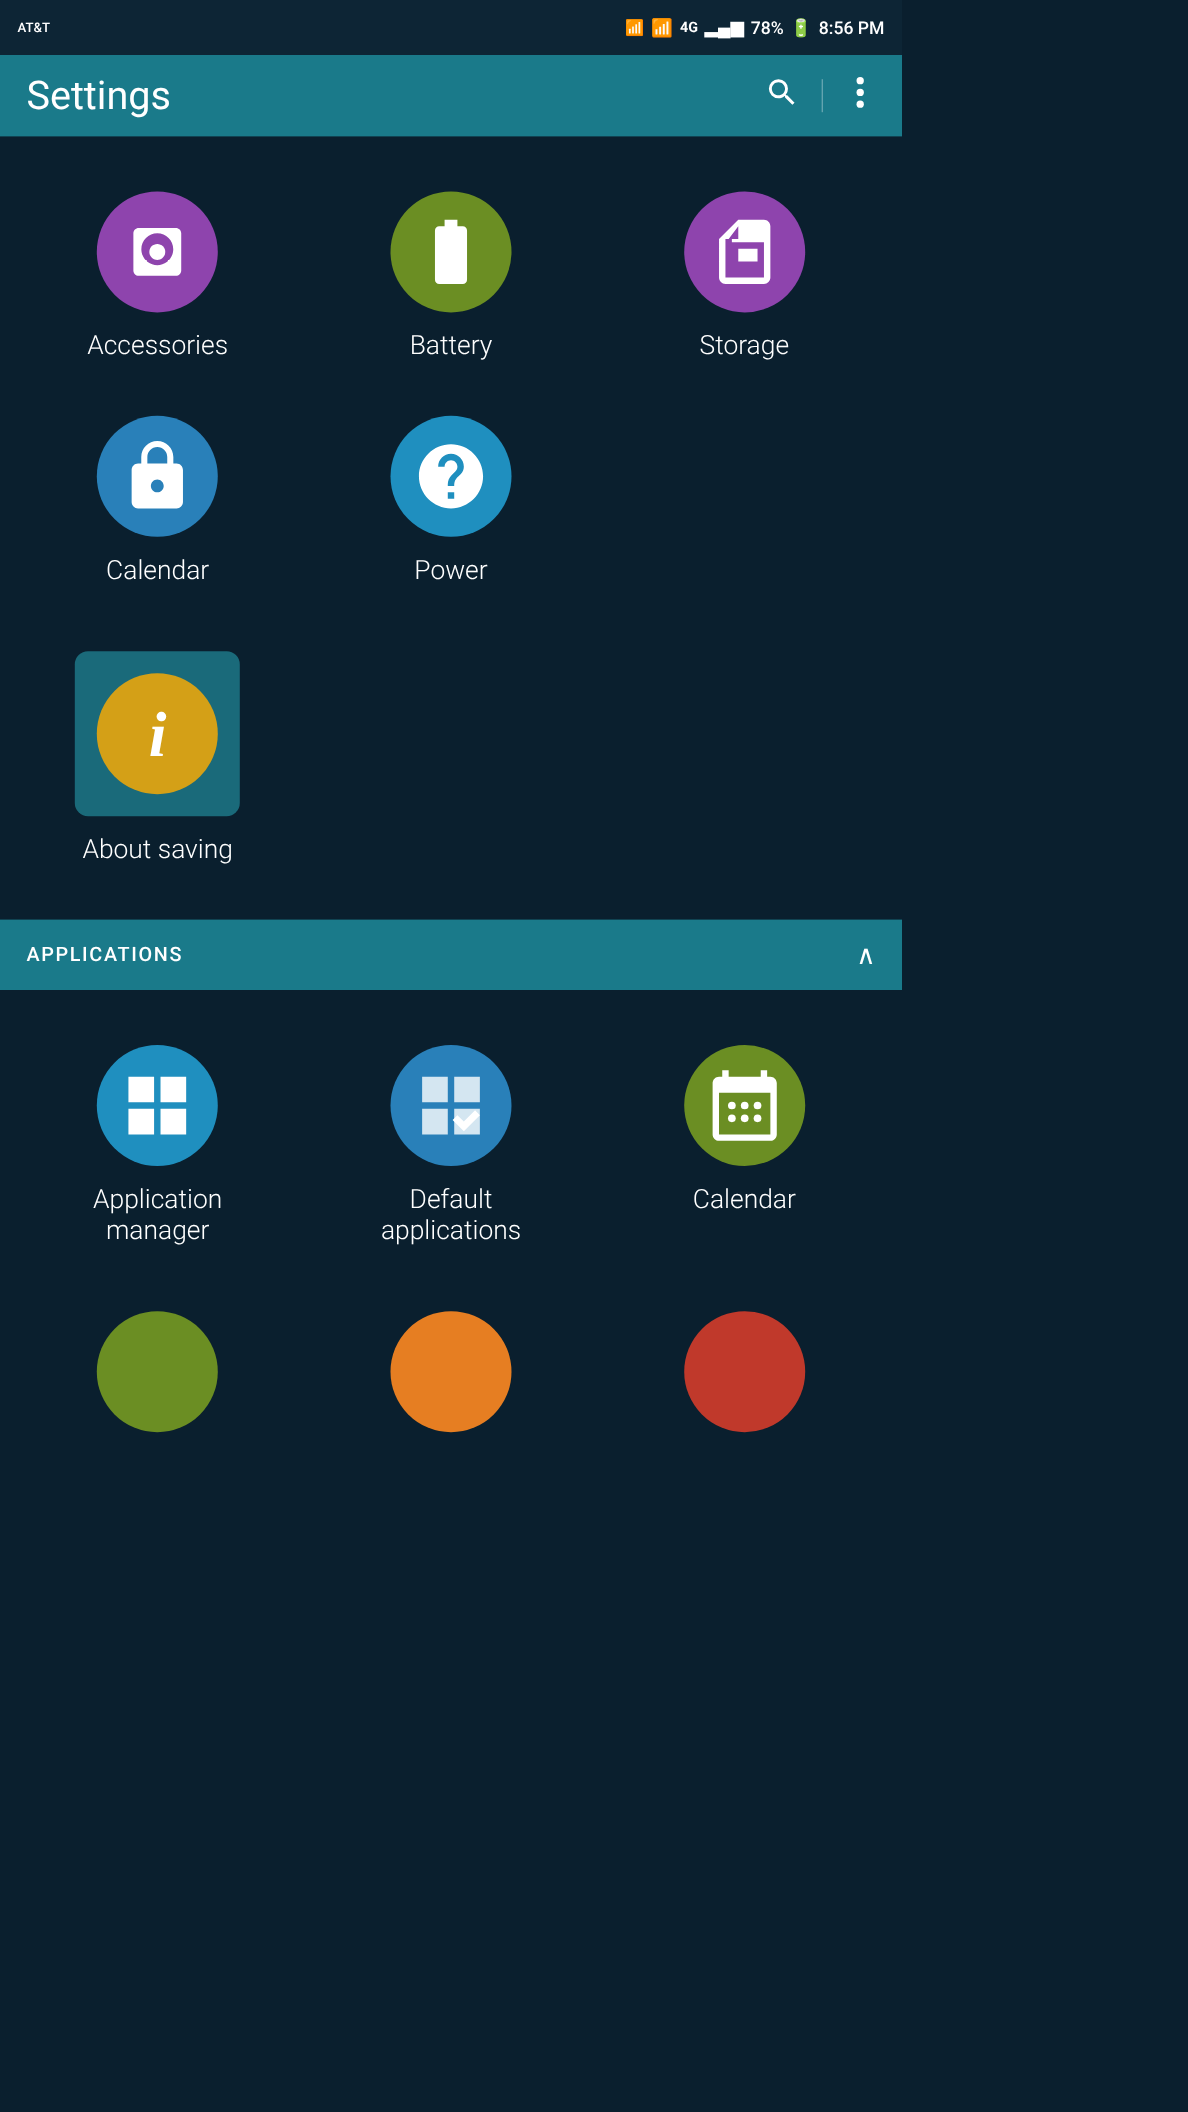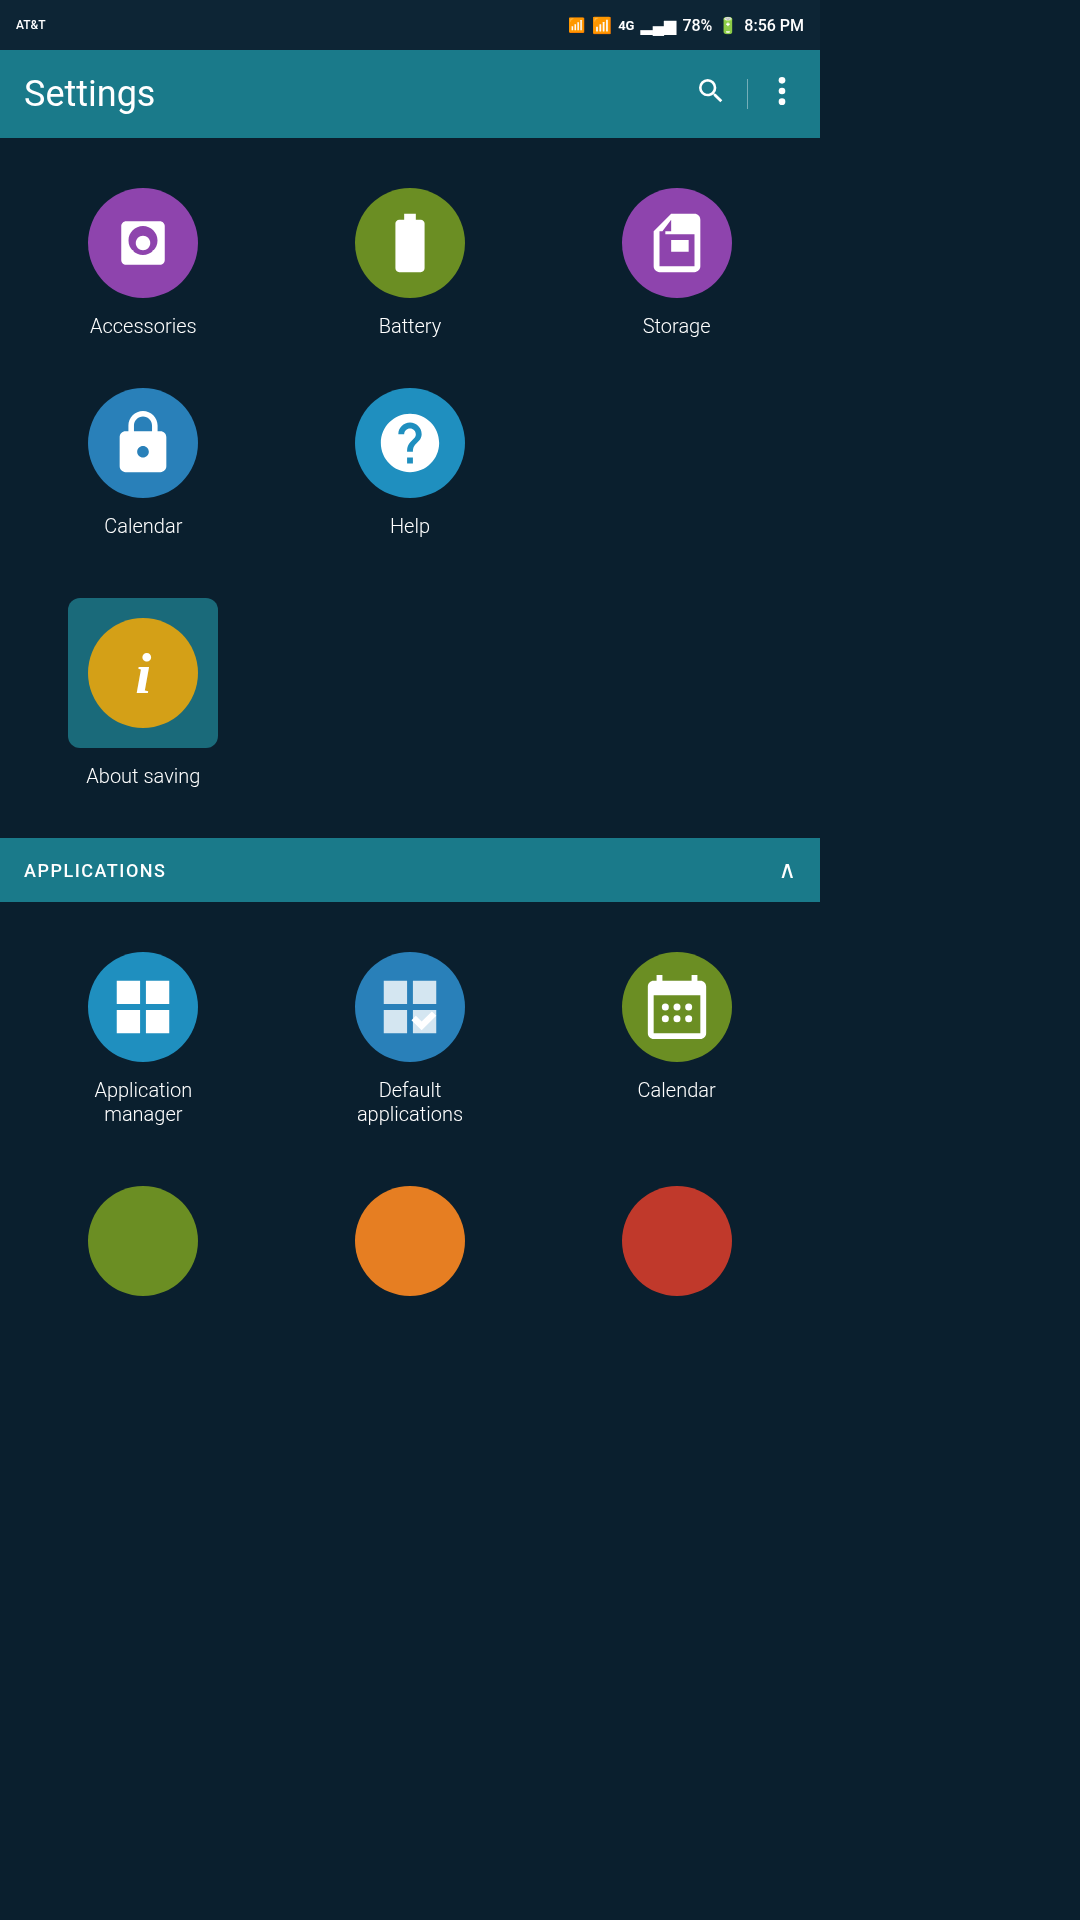--- a/index.html
+++ b/index.html
@@ -34,21 +34,21 @@
     .status-right {
       display: flex;
       align-items: center;
       gap: 6px;
       font-size: 16px;
     }
 
     
     .toolbar {
       background-color: #1a7a8a;
-      height: 88px;
+      height: 74px;
       display: flex;
       align-items: center;
       padding: 0 24px;
       justify-content: space-between;
     }
 
     .toolbar-title {
       font-size: 36px;
       font-weight: 400;
       color: #ffffff;
@@ -96,21 +96,21 @@
     .icon-circle {
       width: 110px;
       height: 110px;
       border-radius: 50%;
       display: flex;
       align-items: center;
       justify-content: center;
     }
 
     .settings-label {
-      font-size: 20px;
+      font-size: 24px;
       color: #ffffff;
       text-align: center;
       font-weight: 300;
     }
 
     
     .section-header {
       background-color: #1a7a8a;
       padding: 18px 24px;
       display: flex;
@@ -269,21 +269,21 @@
       </div>
       <span class="settings-label">Calendar</span>
     </div>
 
     <div class="settings-item">
       <div class="icon-circle bg-blue2">
         <svg class="svg-icon-lg" viewBox="0 0 24 24">
           <path d="M12 2C6.48 2 2 6.48 2 12s4.48 10 10 10 10-4.48 10-10S17.52 2 12 2zm1 17h-2v-2h2v2zm2.07-7.75l-.9.92C13.45 12.9 13 13.5 13 15h-2v-.5c0-1.1.45-2.1 1.17-2.83l1.24-1.26c.37-.36.59-.86.59-1.41 0-1.1-.9-2-2-2s-2 .9-2 2H8c0-2.21 1.79-4 4-4s4 1.79 4 4c0 .88-.36 1.68-.93 2.25z"></path>
         </svg>
       </div>
-      <span class="settings-label">Help</span>
+      <span class="settings-label">Power</span>
     </div>
 
   </div>
 
   <div class="settings-grid">
     <div class="settings-item">
       <div class="about-square">
         <div class="about-circle">
           <span class="about-i">i</span>
         </div>

